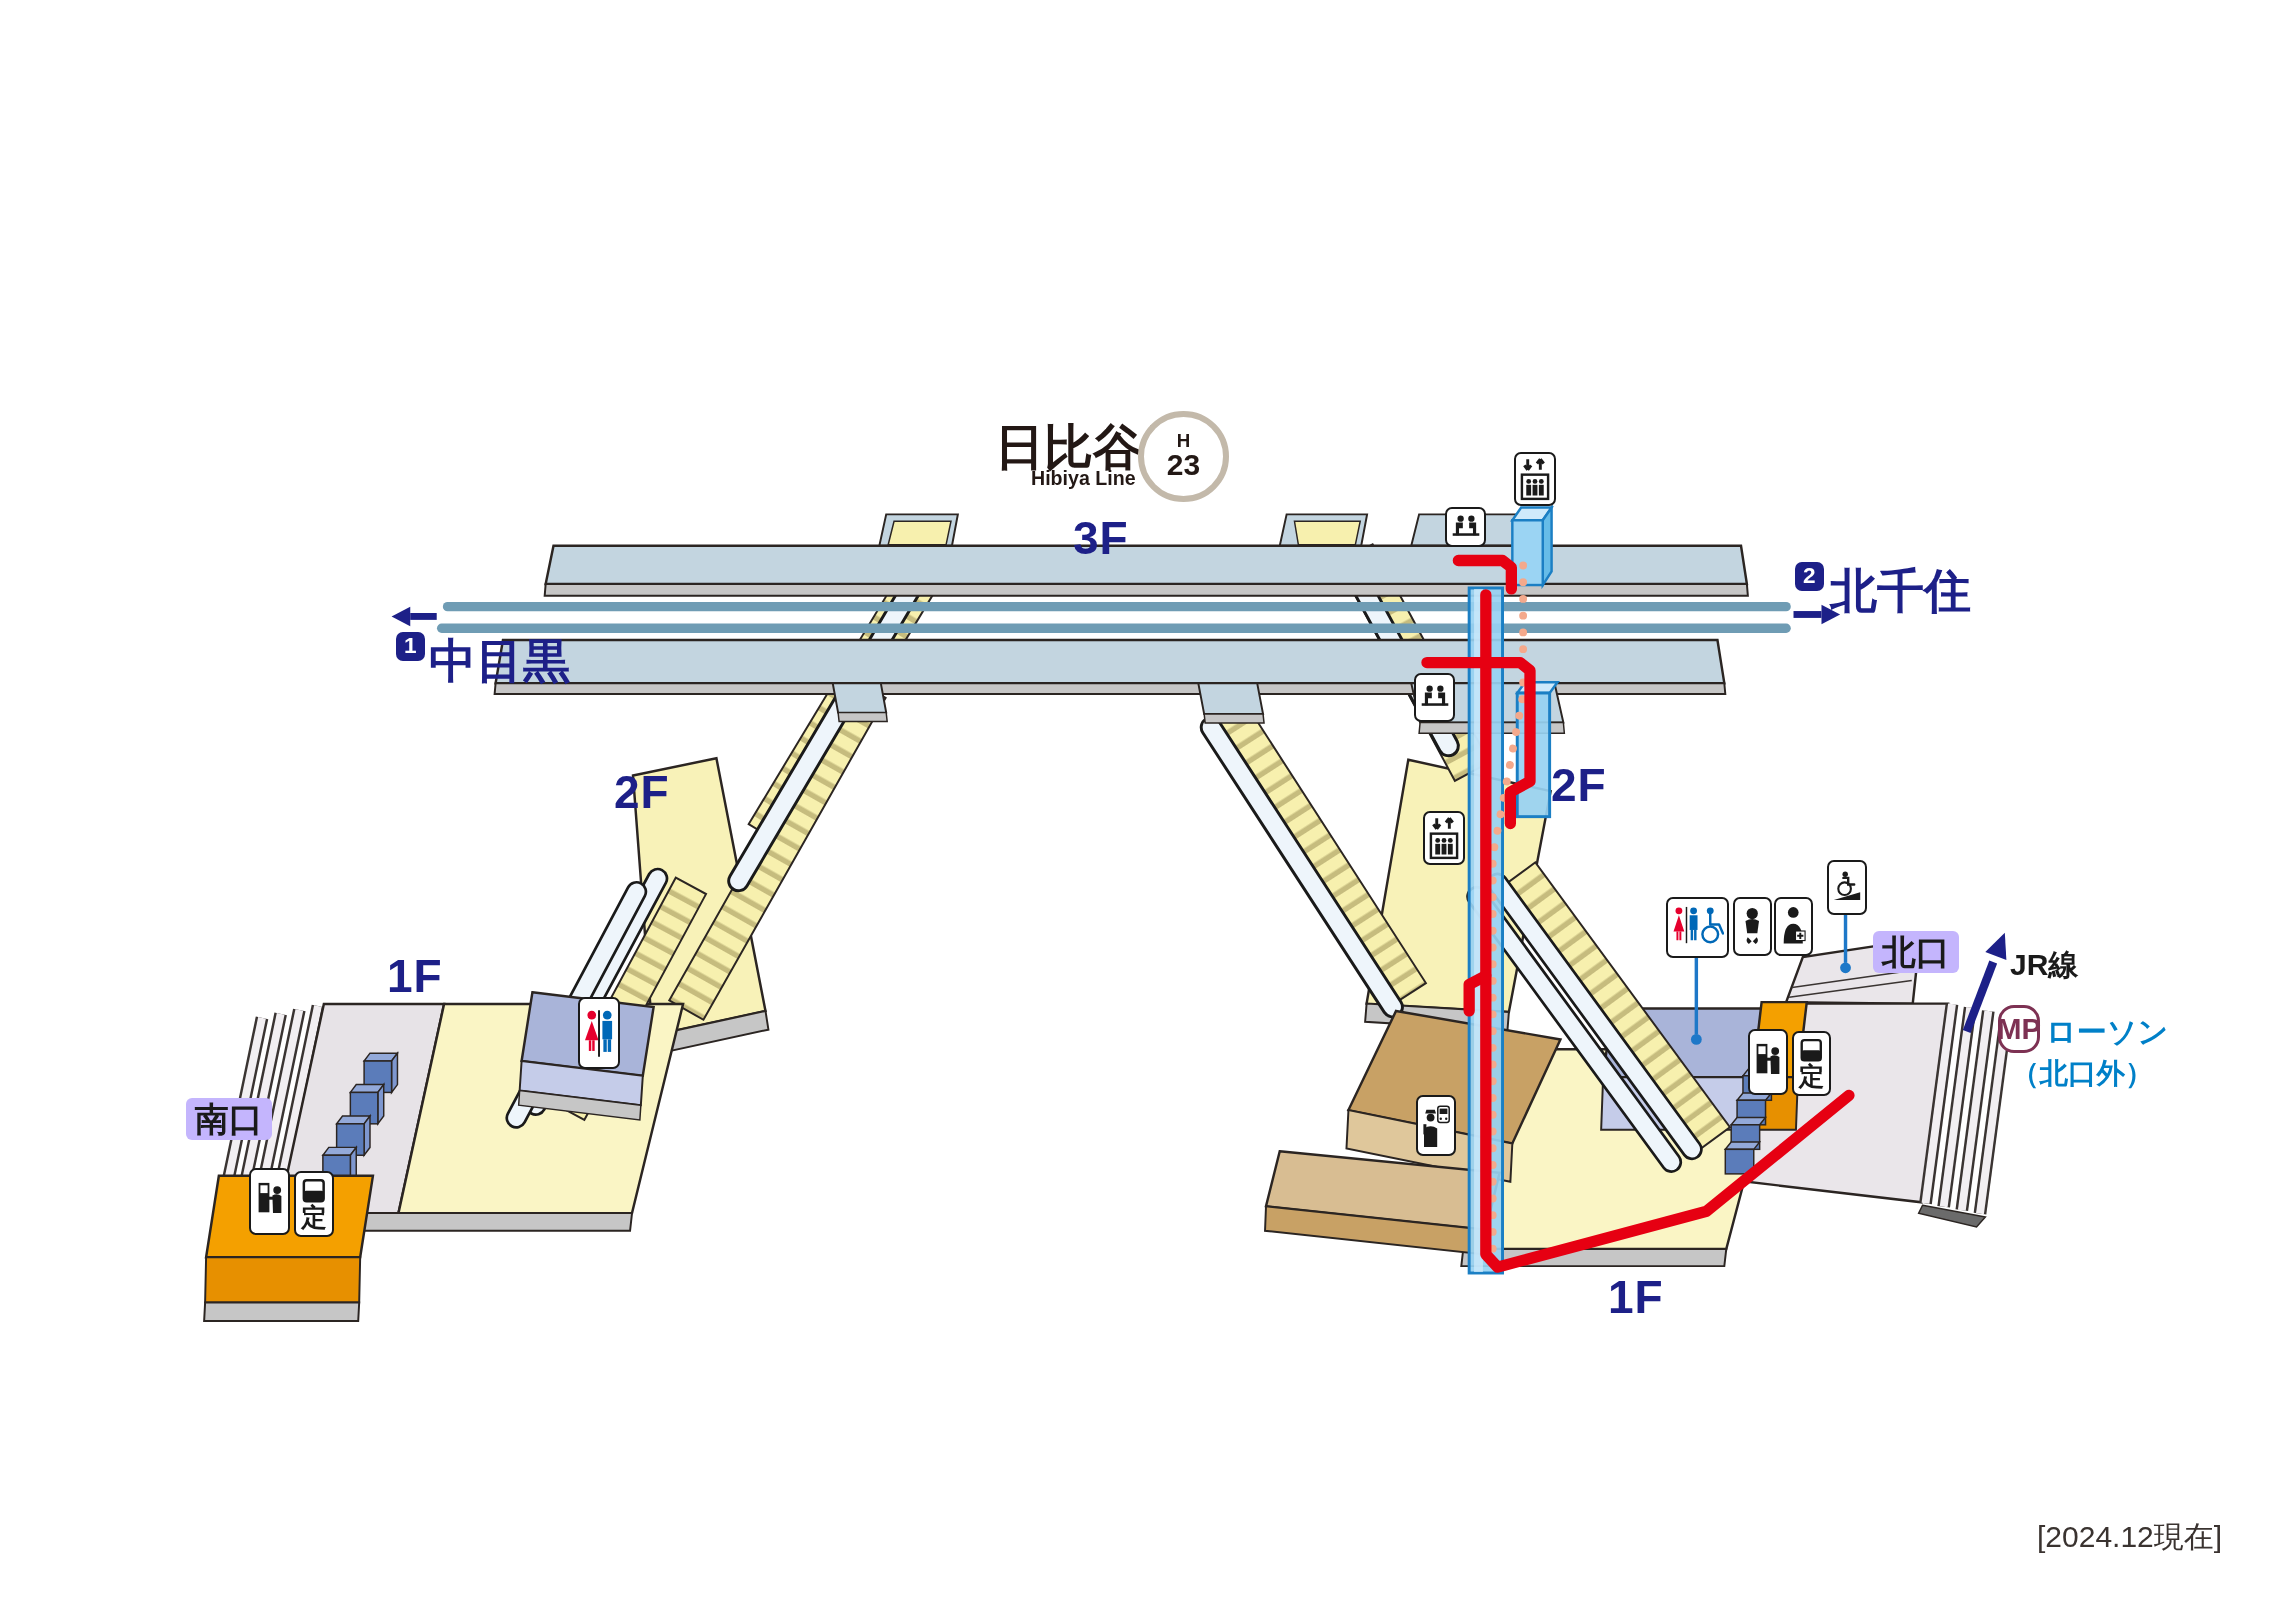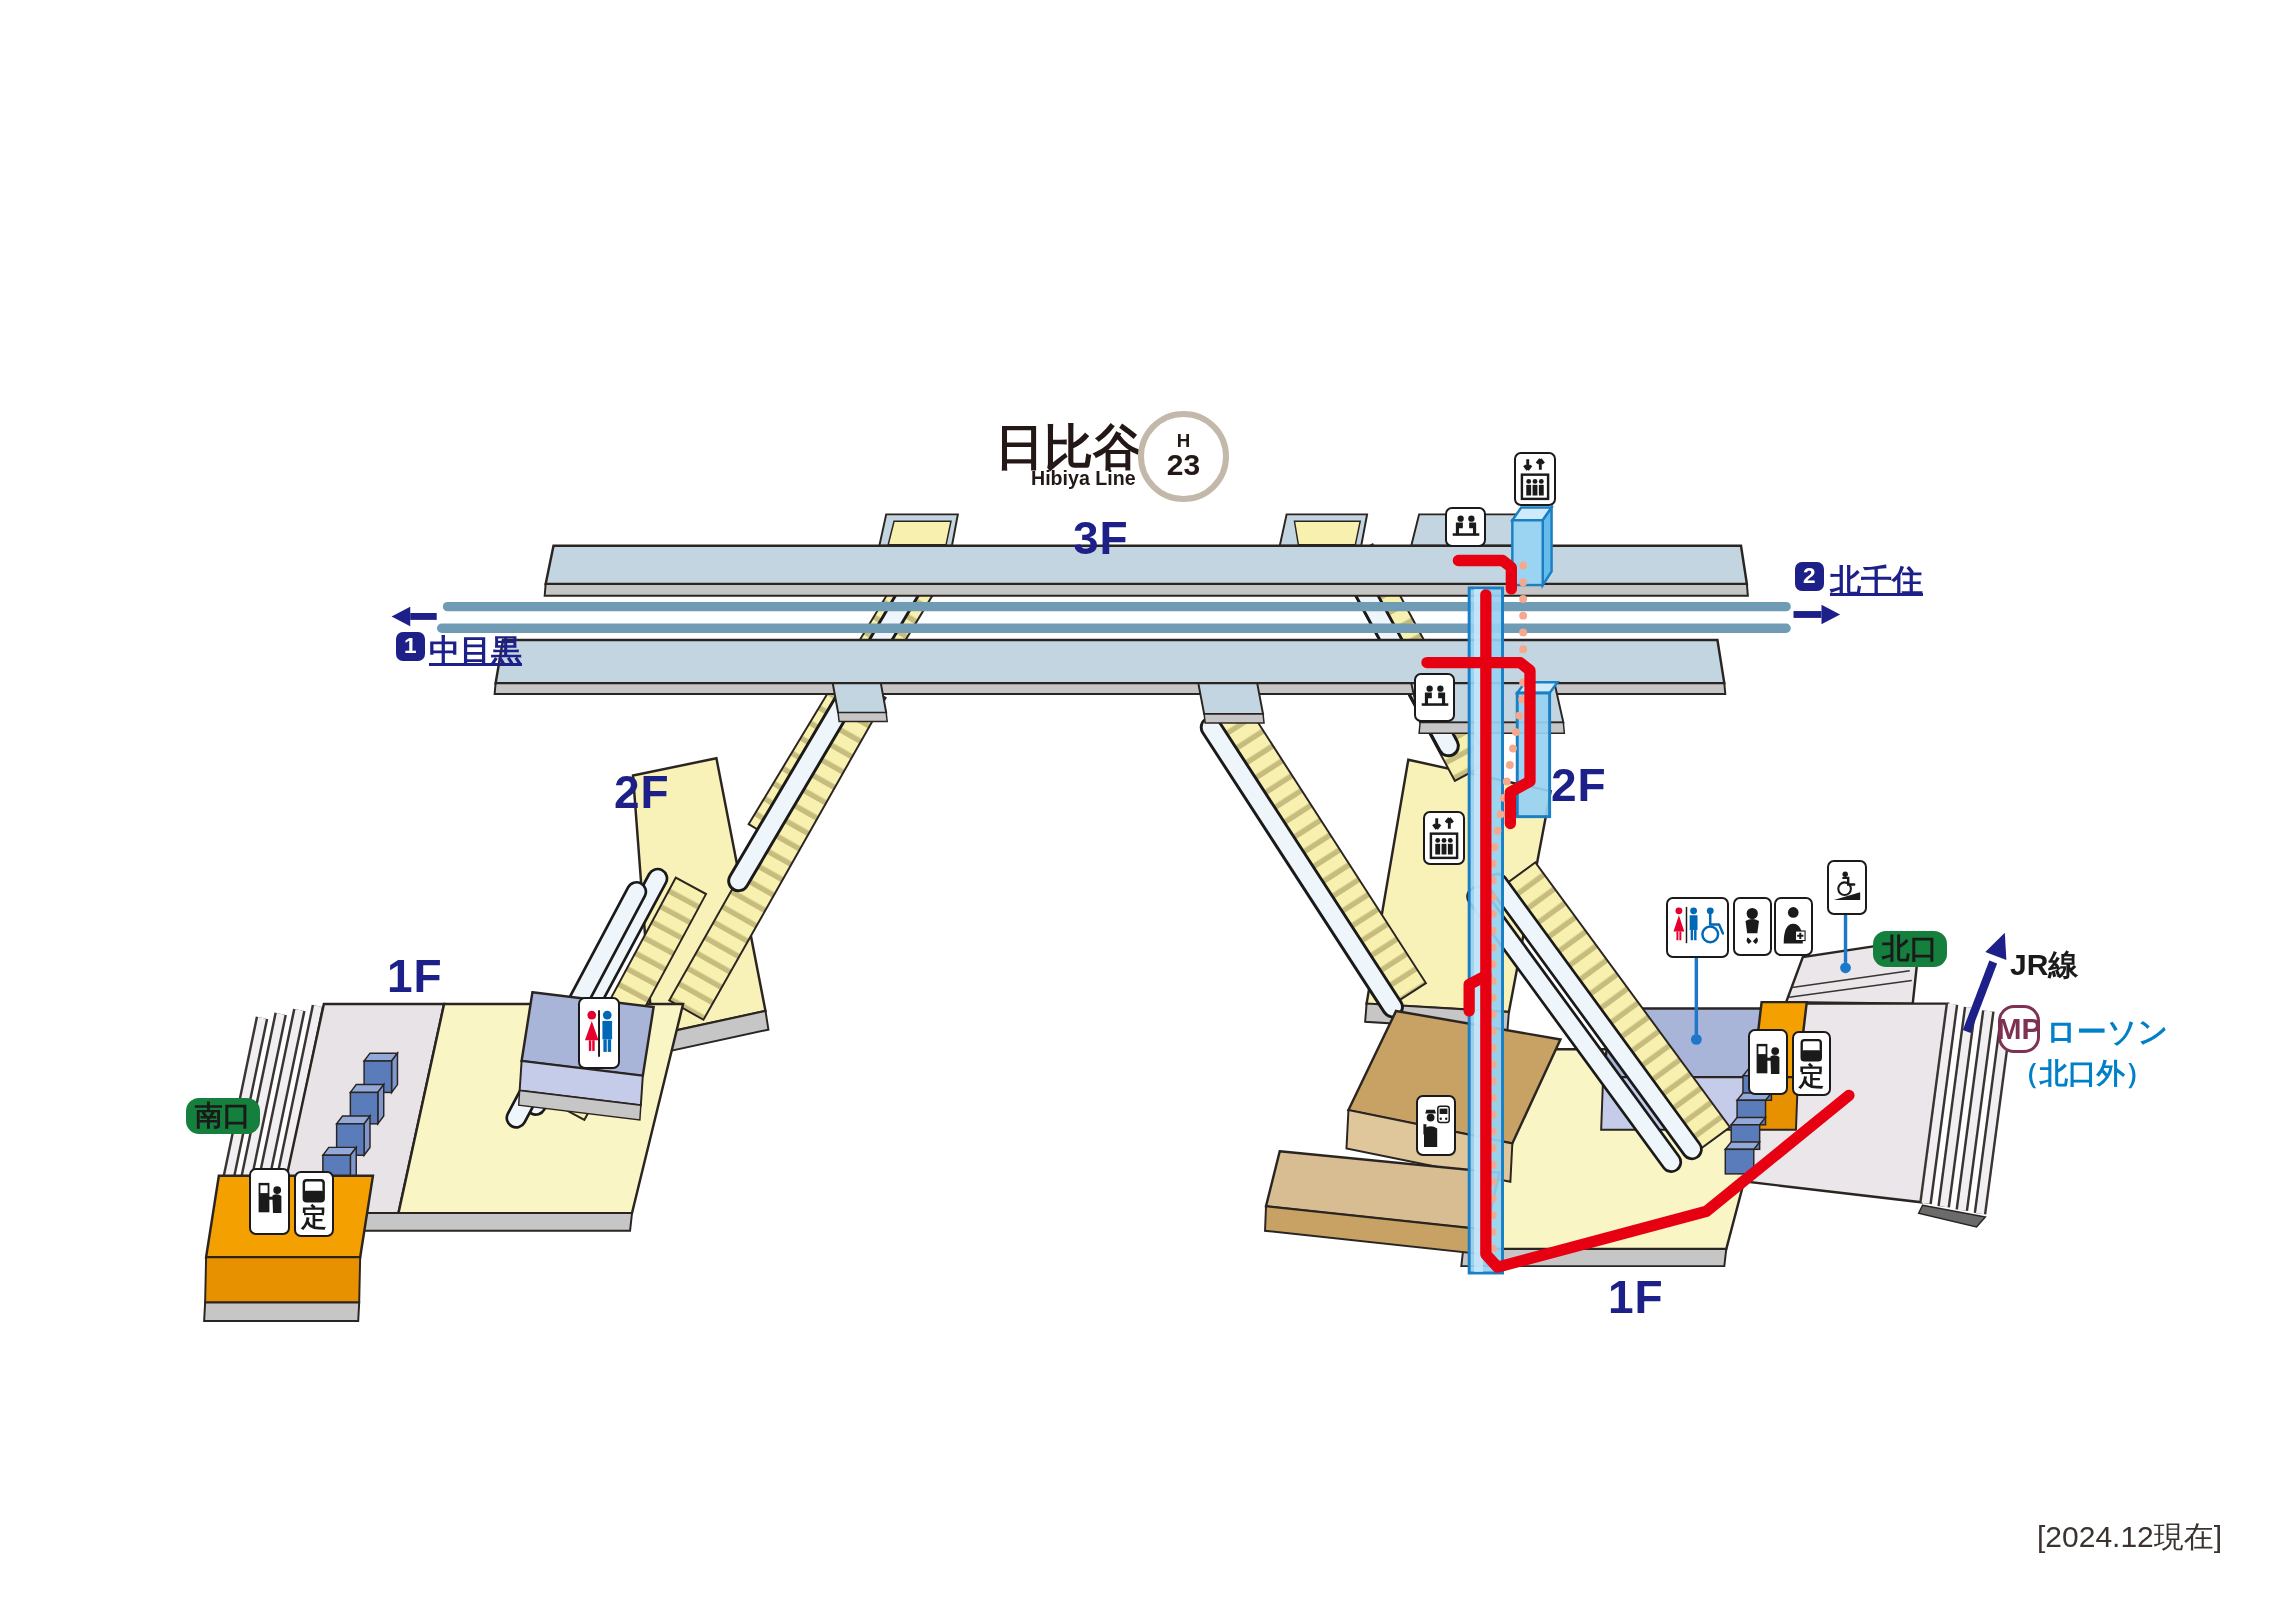--- a/index.html
+++ b/index.html
@@ -1,25 +1,25 @@
 <!DOCTYPE html>
 <html style="font-size:7.9px"><head>
 <meta charset="utf-8">
 <style>
   html,body{margin:0;padding:0;background:#fff;}
   #canvas{position:relative;width:2295px;height:1623px;background:#ffffff;overflow:hidden;
           font-family:"Liberation Sans","DejaVu Sans",sans-serif;}
   #scene{position:absolute;left:0;top:0;}
   .lbl{position:absolute;font-weight:bold;color:#1d2088;white-space:nowrap;}
   .floor{font-size:46px;letter-spacing:1px;}
-  .dir{font-size:31px;text-decoration:underline;}
+  .dir{font-size:47px;}
   .numbadge{position:absolute;width:28.5px;height:28.5px;background:#1d2088;border-radius:6.9px;
             color:#fff;font-weight:bold;font-size:22.6px;display:flex;align-items:center;justify-content:center;}
-  .exitbadge{position:absolute;background:#15803d;color:#1a1a1a;font-weight:bold;font-size:28px;
-             padding:3.9px 8.8px;border-radius:13px;line-height:1;}
+  .exitbadge{position:absolute;background:#c4b5fd;color:#1a1a1a;font-weight:bold;font-size:34px;
+             padding:3.9px 8.8px;border-radius:6px;line-height:1;}
   .card{position:absolute;background:#fff;border:2.5px solid #1a1a1a;border-radius:6.9px;
         display:flex;flex-direction:column;align-items:center;justify-content:center;box-sizing:border-box;}
   .card svg{display:block;}
   .kanji-pass{font-size:25.5px;font-weight:bold;color:#1a1a1a;line-height:1;margin-top:1px;}
   #title-box{position:absolute;left:147px;top:159px;width:616px;height:63px;background:#fff;
              border:2.9px solid #3a3432;display:flex;align-items:center;justify-content:center;}
   #title-box span{font-size:43px;font-weight:bold;color:#2b2522;letter-spacing:2.9px;}
   #hibiya-name{position:absolute;left:995px;top:415px;font-size:49px;font-weight:bold;color:#231815;}
   #hibiya-en{position:absolute;left:1031px;top:467px;font-size:19.6px;font-weight:bold;color:#231815;}
   #line-symbol{position:absolute;left:1138px;top:411px;width:79px;height:79px;background:#fff;

